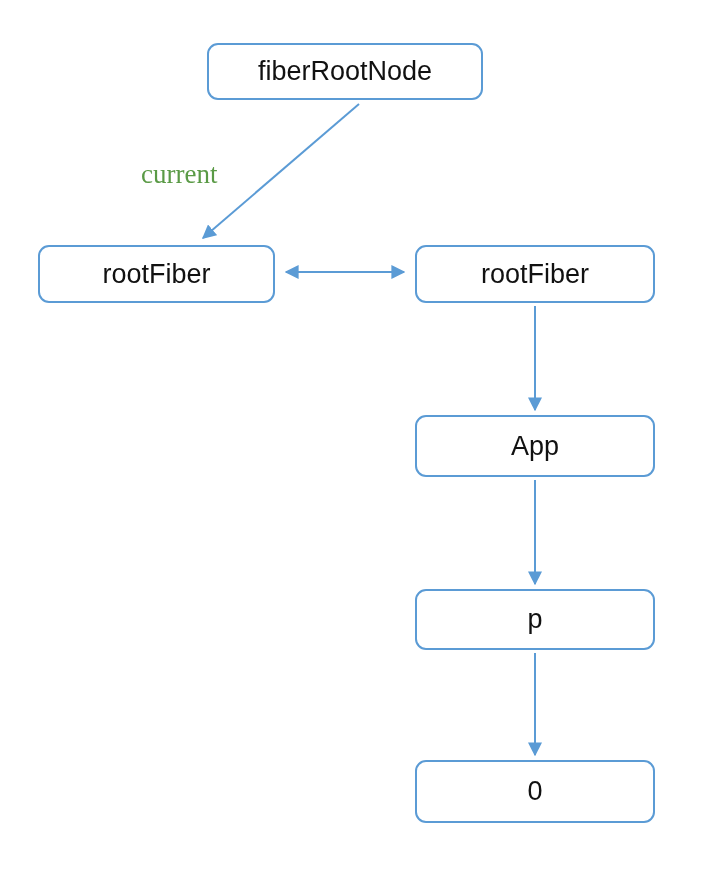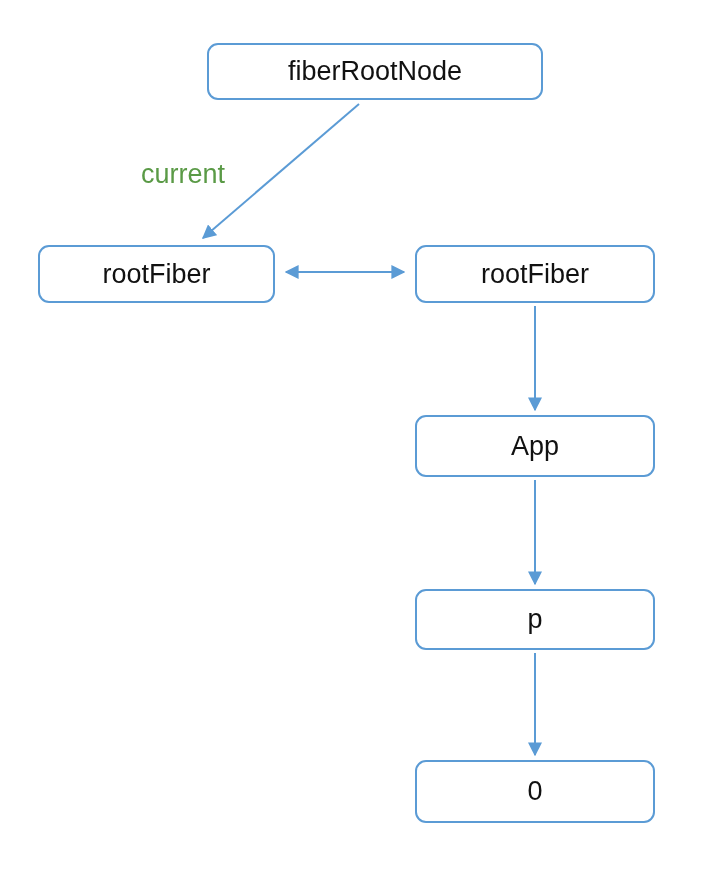--- a/index.html
+++ b/index.html
@@ -36,32 +36,33 @@
     align-items: center;
     justify-content: center;
     border: 2px solid var(--node-border);
     border-radius: 11px;
     background: var(--background);
     color: var(--node-text);
     font-size: 27px;
     line-height: 1;
     white-space: nowrap;
   }
-  .node-fiberRootNode { left: 207px; top: 43px;  width: 336px; height: 57px; }
+  .node-fiberRootNode { left: 207px; top: 43px;  width: 276px; height: 57px; }
   .node-rootFiber-current   { left: 38px;  top: 245px; width: 237px; height: 58px; }
   .node-rootFiber-alternate { left: 415px; top: 245px; width: 240px; height: 58px; }
   .node-app  { left: 415px; top: 415px; width: 240px; height: 62px; }
   .node-p    { left: 415px; top: 589px; width: 240px; height: 61px; }
   .node-zero { left: 415px; top: 760px; width: 240px; height: 63px; }
   .edge-label {
     position: absolute;
     color: var(--edge-label);
     font-size: 27px;
     line-height: 1;
     white-space: nowrap;
+    font-family: Liberation Serif, serif;
   }
   .label-current   { left: 141px; top: 161px; }
   .label-alternate { left: 280px; top: 215px; }
 </style>
 </head>
 <body>
 
 <div class="canvas">
 
   <svg class="edges-layer" viewBox="0 0 706 879" xmlns="http://www.w3.org/2000/svg">

